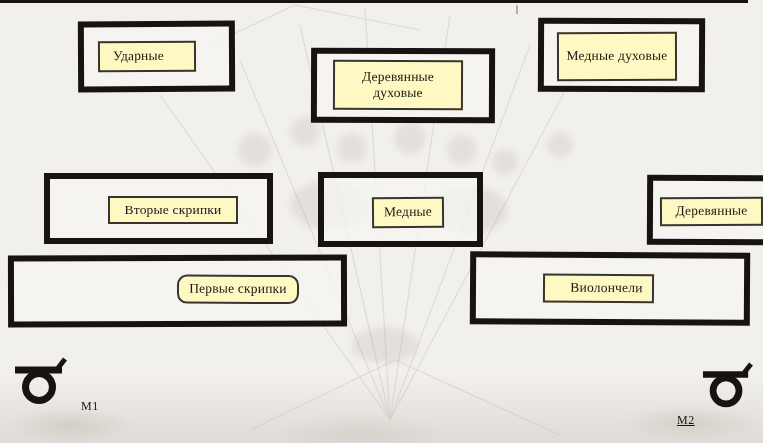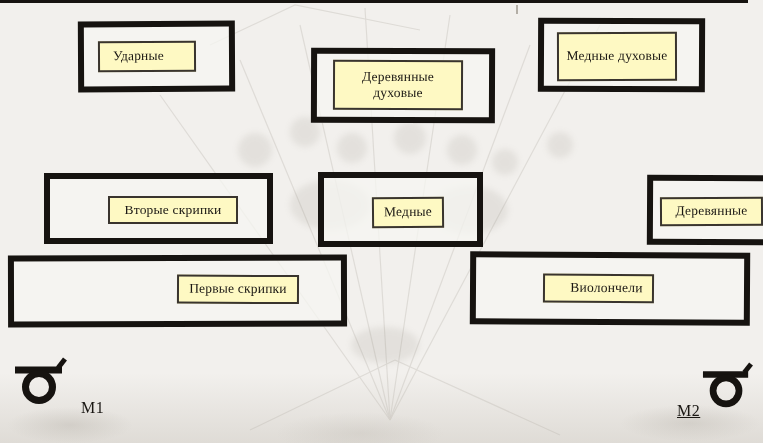--- a/index.html
+++ b/index.html
@@ -47,21 +47,21 @@
     display: flex; align-items: center; justify-content: center;
     font-size: 13.5px; line-height: 1.2; text-align: center;
     letter-spacing: 0.2px;
     padding: 0 4px;
   }
   .inner.left-text { justify-content: flex-start; padding-left: 13px; text-align: left; }
 
   .mic { position: absolute; z-index: 2; }
   .mic-label {
     position: absolute; z-index: 2;
-    font-size: 16px; letter-spacing: 0.5px;
+    font-size: 12px; letter-spacing: 0.5px;
   }
 </style>
 </head>
 <body>
 
 <svg class="watermark" width="763" height="443" viewBox="0 0 763 443">
   <g stroke="#9a948a" stroke-width="1.2" opacity="0.22" fill="none">
     <line x1="390" y1="420" x2="160" y2="95"></line>
     <line x1="390" y1="420" x2="240" y2="60"></line>
     <line x1="390" y1="420" x2="300" y2="25"></line>
@@ -109,32 +109,32 @@
 
 <div class="outer" style="left:318px; top:172px; width:165px; height:75px;">
   <div class="inner" style="left:48px; top:19px; width:72px; height:31px; transform:rotate(-0.5deg);">Медные</div>
 </div>
 
 <div class="outer" style="left:647px; top:175px; width:140px; height:70px; transform:rotate(0.3deg);">
   <div class="inner" style="left:7px; top:16px; width:103px; height:29px; transform:rotate(-0.6deg);">Деревянные</div>
 </div>
 
 <div class="outer" style="left:8px; top:255px; width:339px; height:72px; transform:rotate(-0.15deg);">
-  <div class="inner" style="left:163px; top:14px; width:122px; height:29px; transform:rotate(0.4deg);">Первые скрипки</div>
+  <div class="inner" style="left:163px; top:14px; width:122px; height:29px; transform:rotate(0.4deg);border-radius:10px;">Первые скрипки</div>
 </div>
 
 <div class="outer" style="left:470px; top:252px; width:280px; height:73px; transform:rotate(0.35deg);">
   <div class="inner" style="left:67px; top:16px; width:111px; height:29px;padding-left:20px;">Виолончели</div>
 </div>
 
 <svg class="mic" style="left:13px; top:357px;" width="54" height="52" viewBox="0 0 54 52">
   <line x1="2" y1="13" x2="49" y2="13" stroke="#161310" stroke-width="7"></line>
   <line x1="45" y1="11" x2="52" y2="2" stroke="#161310" stroke-width="5"></line>
   <circle cx="26" cy="30" r="13.5" fill="none" stroke="#161310" stroke-width="7"></circle>
 </svg>
 <div class="mic-label" style="left:81px; top:399px;">M1</div>
 
 <svg class="mic" style="left:701px; top:362px;" width="52" height="50" viewBox="0 0 54 52">
   <line x1="2" y1="13" x2="49" y2="13" stroke="#161310" stroke-width="7"></line>
   <line x1="45" y1="11" x2="52" y2="2" stroke="#161310" stroke-width="5"></line>
   <circle cx="26" cy="30" r="13.5" fill="none" stroke="#161310" stroke-width="7"></circle>
 </svg>
-<div class="mic-label" style="left:677px; top:402px;text-decoration:underline;">M2</div>
+<div class="mic-label" style="left:677px; top:413px;text-decoration:underline;">M2</div>
 
 </body></html>

